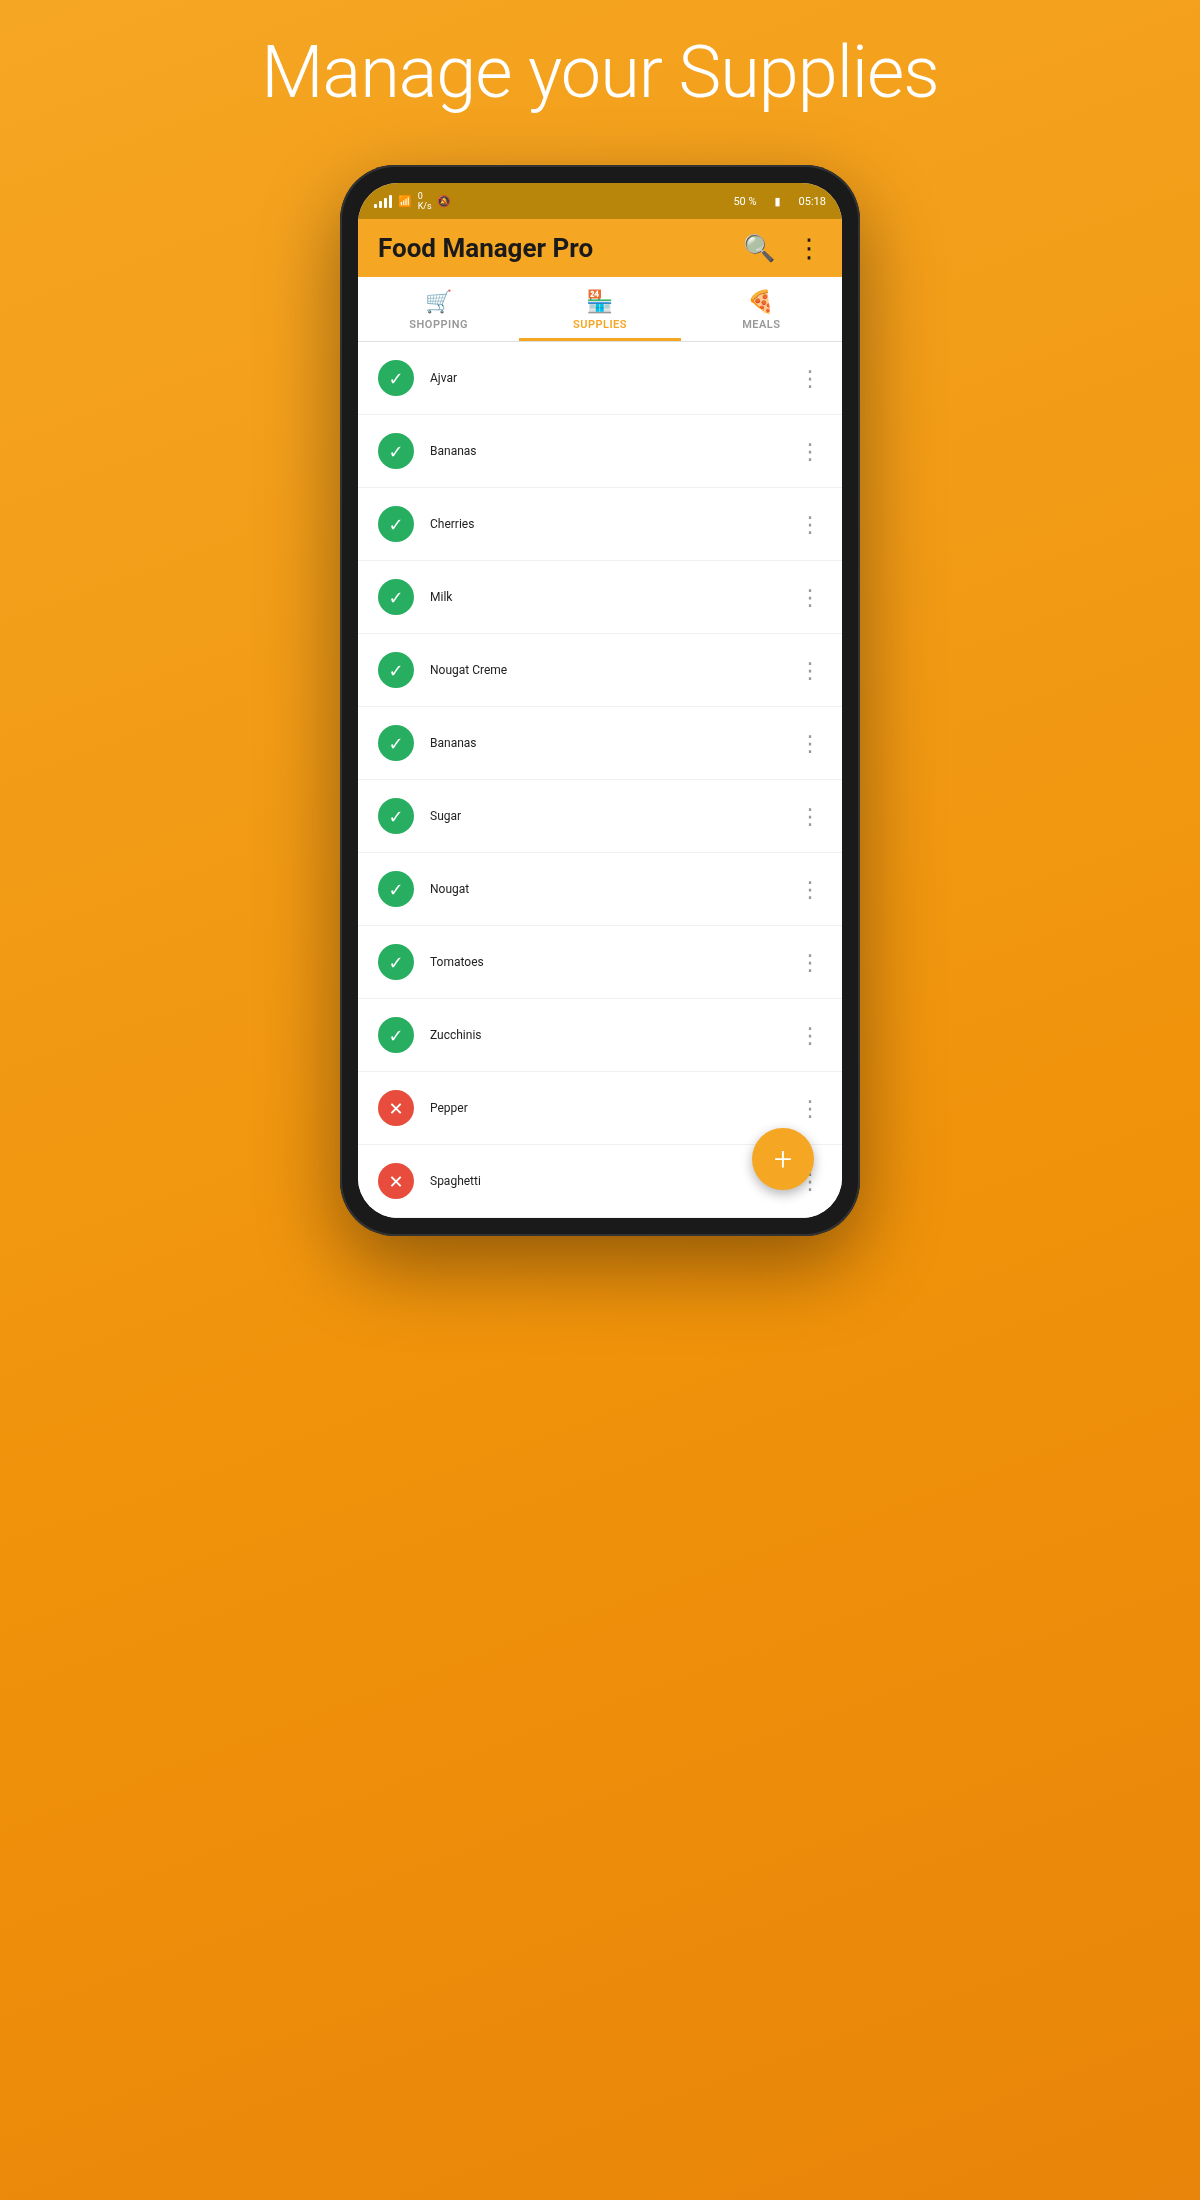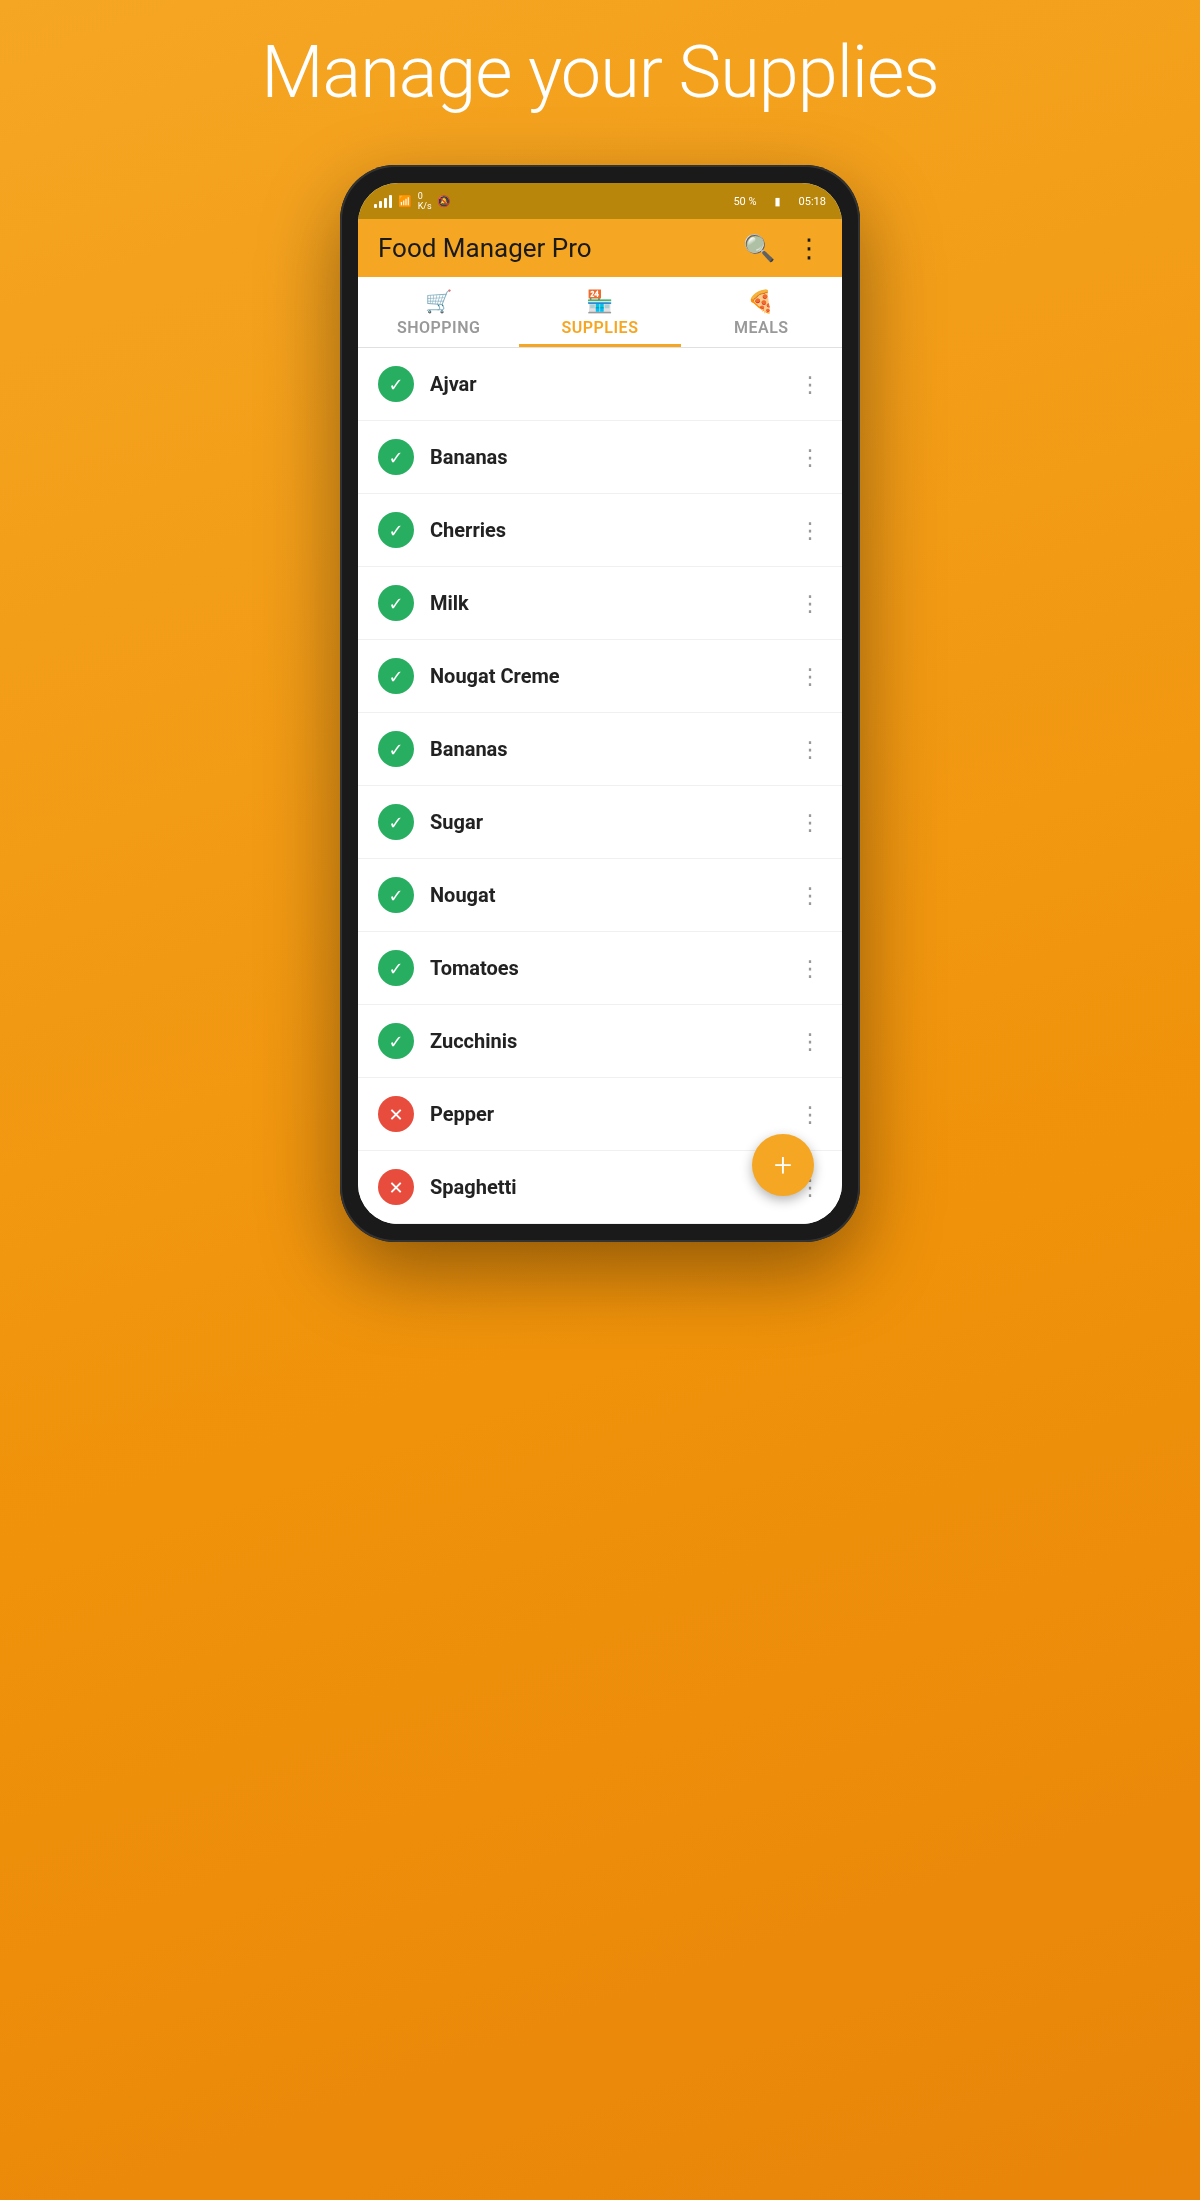--- a/index.html
+++ b/index.html
@@ -84,21 +84,21 @@
     .app-header {
       background: #f5a623;
       padding: 14px 20px;
       display: flex;
       align-items: center;
       justify-content: space-between;
     }
 
     .app-title {
       font-size: 26px;
-      font-weight: 400;
+      font-weight: 700;
       color: #1a1a1a;
     }
 
     .header-icons {
       display: flex;
       gap: 20px;
       align-items: center;
     }
 
     .header-icon {
@@ -122,21 +122,21 @@
       gap: 4px;
       cursor: pointer;
       position: relative;
     }
 
     .tab-icon {
       font-size: 22px;
     }
 
     .tab-label {
-      font-size: 16px;
+      font-size: 11px;
       font-weight: 600;
       letter-spacing: 0.5px;
     }
 
     .tab.inactive .tab-icon,
     .tab.inactive .tab-label {
       color: #999;
     }
 
     .tab.active .tab-icon {
@@ -185,23 +185,23 @@
       color: white;
     }
 
     .item-icon.red {
       background: #e74c3c;
       color: white;
     }
 
     .item-name {
       flex: 1;
-      font-size: 20px;
+      font-size: 12px;
       color: #222;
-      font-weight: 700;
+      font-weight: 400;
     }
 
     .item-more {
       color: #999;
       font-size: 22px;
       cursor: pointer;
       letter-spacing: 1px;
     }
 
     .fab {

